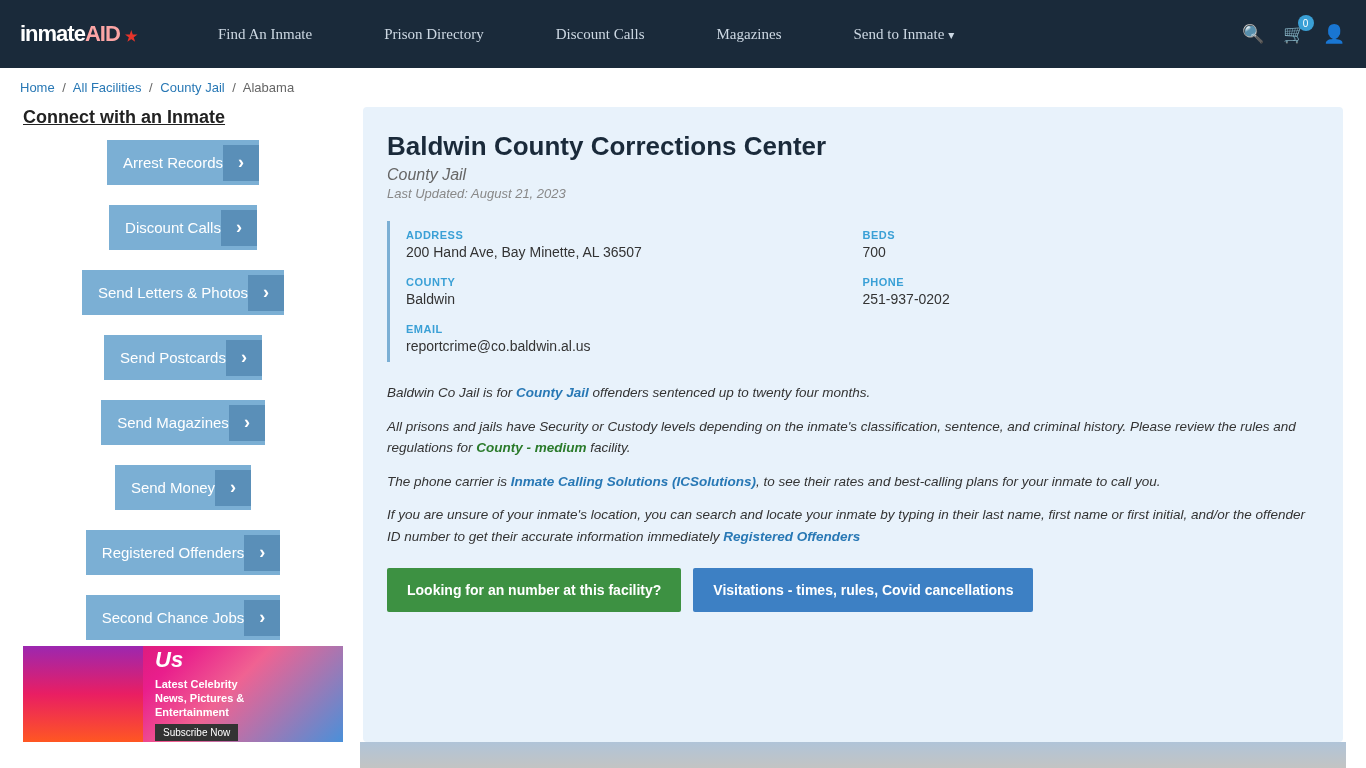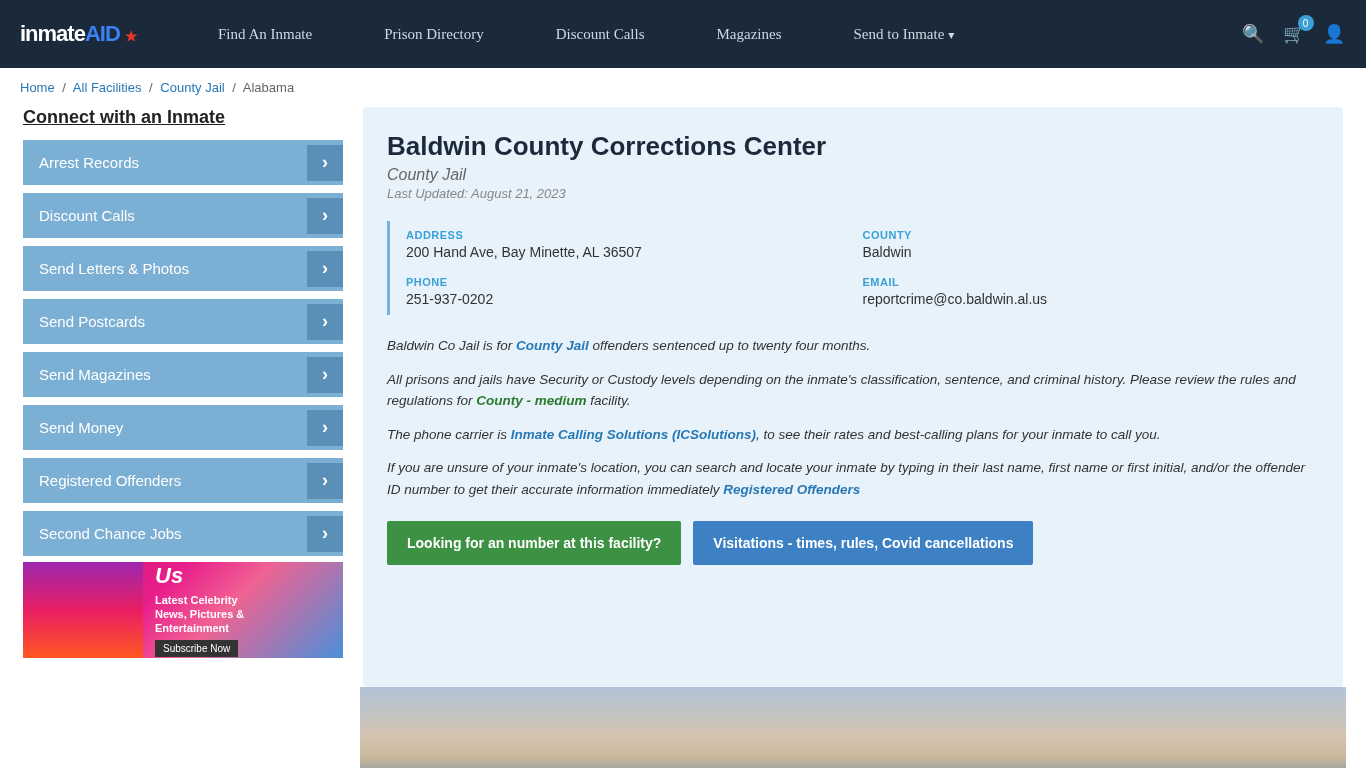--- a/index.html
+++ b/index.html
@@ -19,21 +19,21 @@
       align-items: center;
       margin-right: 30px;
       min-width: 140px;
     }
     .logo-text {
       color: #fff;
       font-size: 22px;
       font-weight: bold;
       letter-spacing: -1px;
     }
-    .logo-text span { color: #3b82f6; }
+    .logo-text span { color: #fca5a5; }
     .nav-items {
       display: flex;
       align-items: center;
       flex: 1;
       gap: 16px;
       font-family: Liberation Serif, serif;
     }
     .nav-item {
       color: #cdd8e3;
       font-size: 15px;
@@ -96,21 +96,22 @@
     .sidebar-title {
       font-size: 18px;
       font-weight: bold;
       text-decoration: underline;
       margin-bottom: 12px;
       color: #222;
     }
     .sidebar-menu {
       display: flex;
       flex-direction: column;
-      gap: 8px;
+      gap: 20px;
+      align-items: center;
     }
     .sidebar-menu-item {
       background: #7bafd4;
       color: #fff;
       padding: 14px 16px;
       display: flex;
       align-items: center;
       justify-content: space-between;
       cursor: pointer;
       font-size: 15px;
@@ -374,20 +375,24 @@
     <h1 class="facility-title">Baldwin County Corrections Center</h1>
     <div class="facility-type">County Jail</div>
     <div class="last-updated">Last Updated: August 21, 2023</div>
 
     <div class="info-grid">
       <div class="info-cell">
         <div class="info-label">ADDRESS</div>
         <div class="info-value">200 Hand Ave, Bay Minette, AL 36507</div>
       </div>
       <div class="info-cell">
+        <div class="info-label">BEDS</div>
+        <div class="info-value">700</div>
+      </div>
+      <div class="info-cell">
         <div class="info-label">COUNTY</div>
         <div class="info-value">Baldwin</div>
       </div>
       <div class="info-cell">
         <div class="info-label">PHONE</div>
         <div class="info-value">251-937-0202</div>
       </div>
       <div class="info-cell">
         <div class="info-label">EMAIL</div>
         <div class="info-value">reportcrime@co.baldwin.al.us</div>

